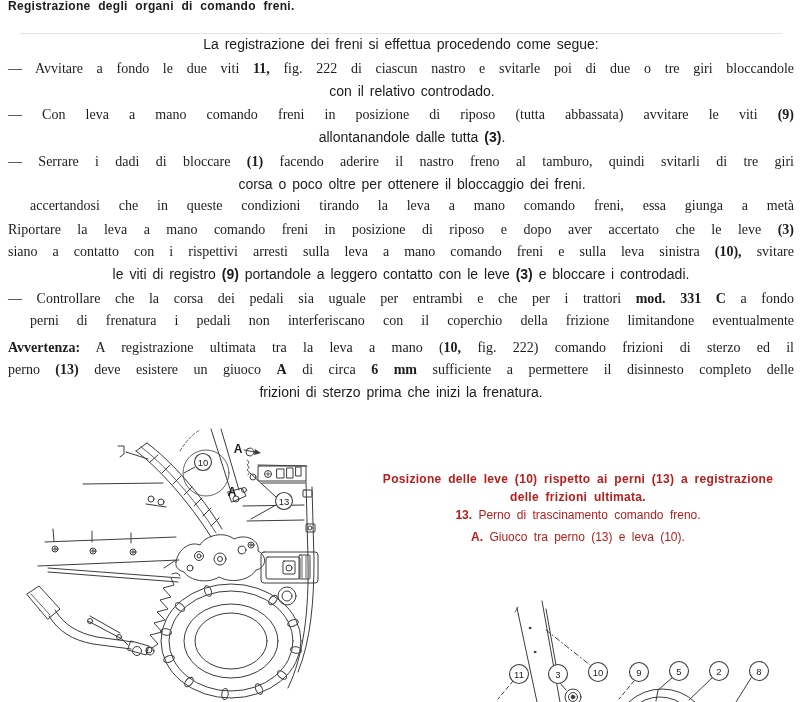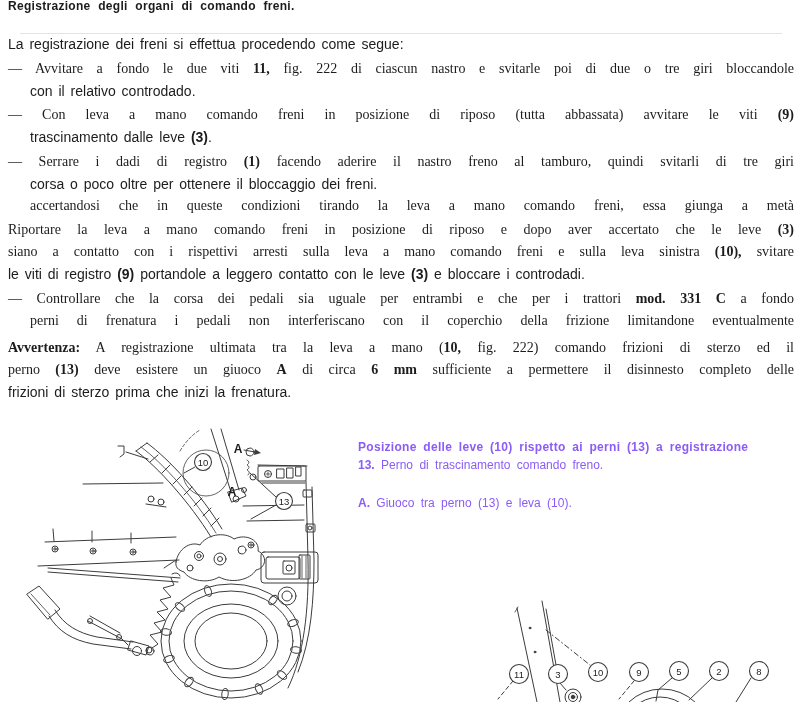--- a/index.html
+++ b/index.html
@@ -12,30 +12,30 @@
     letter-spacing:.3px;word-spacing:4px;white-space:nowrap;
   }
   .scan-artifact{position:absolute;left:20px;top:33px;width:762px;height:1px;background:#e4e4e4;}
   .body-text{
     position:absolute;left:8px;top:33px;width:786px;
     font-size:14px;line-height:22px;word-spacing:2px;
   }
   .para{margin-top:2.5px;}
   .para:first-child{margin-top:0;}
   .para.avvertenza{margin-top:5px;}
-  .ln{min-height:22px;}
+  .ln{min-height:22px;text-align:center;}
   .ln.just{text-align:justify;text-align-last:justify;font-family:Liberation Serif, serif;-moz-text-align-last:justify;}
   .ln.cont{padding-left:22px;}
   .b{font-weight:bold;}
   .caption{
-    position:absolute;left:358px;top:438px;width:440px;
-    font-size:12px;line-height:18px;color:#8b5cf6;word-spacing:3px;
+    position:absolute;left:358px;top:470px;width:440px;
+    font-size:12px;line-height:18px;text-align:center;color:#b91c1c;word-spacing:3px;
   }
   .cap-ln.bold{font-weight:bold;letter-spacing:.3px;}
-  .cap-ln.gap{margin-top:20px;}
+  .cap-ln.gap{margin-top:4px;}
   .fig{position:absolute;}
   .fig-left{left:0;top:428px;}
   .fig-right{left:490px;top:555px;}
   svg{display:block;}
   .stroke{fill:none;stroke:#3c3c3c;stroke-width:1;stroke-linecap:round;stroke-linejoin:round;}
   .thin{stroke-width:.8;}
   .balloon{fill:#ffffff;stroke:#3c3c3c;stroke-width:1.1;}
   .balloon-txt{font-family:"Liberation Sans",sans-serif;font-size:9.5px;fill:#1c1c1c;text-anchor:middle;}
   .fig-letter{font-family:"Liberation Sans",sans-serif;font-size:12px;font-weight:bold;fill:#1c1c1c;text-anchor:middle;}
 </style>
@@ -50,24 +50,24 @@
   <div class="body-text">
       <div class="para plain">
         <div class="ln"><span>La registrazione dei freni si effettua procedendo come segue:</span></div>
       </div>
       <div class="para bullet">
         <div class="ln just"><span>— Avvitare a fondo le due viti </span><span class="b">11,</span><span> fig. 222 di ciascun nastro e svitarle poi di due o tre giri bloccandole</span></div>
         <div class="ln cont"><span>con il relativo controdado.</span></div>
       </div>
       <div class="para bullet">
         <div class="ln just"><span>— Con leva a mano comando freni in posizione di riposo (tutta abbassata) avvitare le viti </span><span class="b">(9)</span></div>
-        <div class="ln cont"><span>trascinamento dalle leve </span><span class="b">(3)</span><span>.</span></div>
-      </div>
-      <div class="para bullet">
-        <div class="ln just"><span>— Serrare i dadi di registro </span><span class="b">(1)</span><span> facendo aderire il nastro freno al tamburo, quindi svitarli di tre giri</span></div>
+        <div class="ln cont"><span>allontanandole dalle tutta </span><span class="b">(3)</span><span>.</span></div>
+      </div>
+      <div class="para bullet">
+        <div class="ln just"><span>— Serrare i dadi di bloccare </span><span class="b">(1)</span><span> facendo aderire il nastro freno al tamburo, quindi svitarli di tre giri</span></div>
         <div class="ln cont"><span>corsa o poco oltre per ottenere il bloccaggio dei freni.</span></div>
         <div class="ln just cont"><span>accertandosi che in queste condizioni tirando la leva a mano comando freni, essa giunga a metà</span></div>
       </div>
       <div class="para plain">
         <div class="ln just"><span>Riportare la leva a mano comando freni in posizione di riposo e dopo aver accertato che le leve </span><span class="b">(3)</span></div>
         <div class="ln just"><span>siano a contatto con i rispettivi arresti sulla leva a mano comando freni e sulla leva sinistra </span><span class="b">(10),</span><span> svitare</span></div>
         <div class="ln"><span>le viti di registro </span><span class="b">(9)</span><span> portandole a leggero contatto con le leve </span><span class="b">(3)</span><span> e bloccare i controdadi.</span></div>
       </div>
       <div class="para bullet">
         <div class="ln just"><span>— Controllare che la corsa dei pedali sia uguale per entrambi e che per i trattori </span><span class="b">mod. 331 C</span><span> a fondo</span></div>
@@ -75,20 +75,21 @@
       </div>
       <div class="para plain avvertenza">
         <div class="ln just"><span class="b">Avvertenza:</span><span> A registrazione ultimata tra la leva a mano (</span><span class="b">10,</span><span> fig. 222) comando frizioni di sterzo ed il</span></div>
         <div class="ln just"><span>perno </span><span class="b">(13)</span><span> deve esistere un giuoco </span><span class="b">A</span><span> di circa </span><span class="b">6 mm</span><span> sufficiente a permettere il disinnesto completo delle</span></div>
         <div class="ln"><span>frizioni di sterzo prima che inizi la frenatura.</span></div>
       </div>
     </div>
 
   <div class="caption">
       <div class="cap-ln bold"><span>Posizione delle leve (10) rispetto ai perni (13) a registrazione</span></div>
+      <div class="cap-ln bold"><span>delle frizioni ultimata.</span></div>
       <div class="cap-ln"><span class="b">13.</span><span> Perno di trascinamento comando freno.</span></div>
       <div class="cap-ln gap"><span class="b">A.</span><span> Giuoco tra perno (13) e leva (10).</span></div>
     </div>
 
   <svg class="fig fig-left" width="355" height="274" viewBox="0 428 355 274">
 
     <g class="stroke">
       <path d="M45,542 L176,537"></path>
       <path d="M38,566 L179,560"></path>
       <circle cx="55" cy="549" r="3"></circle>

